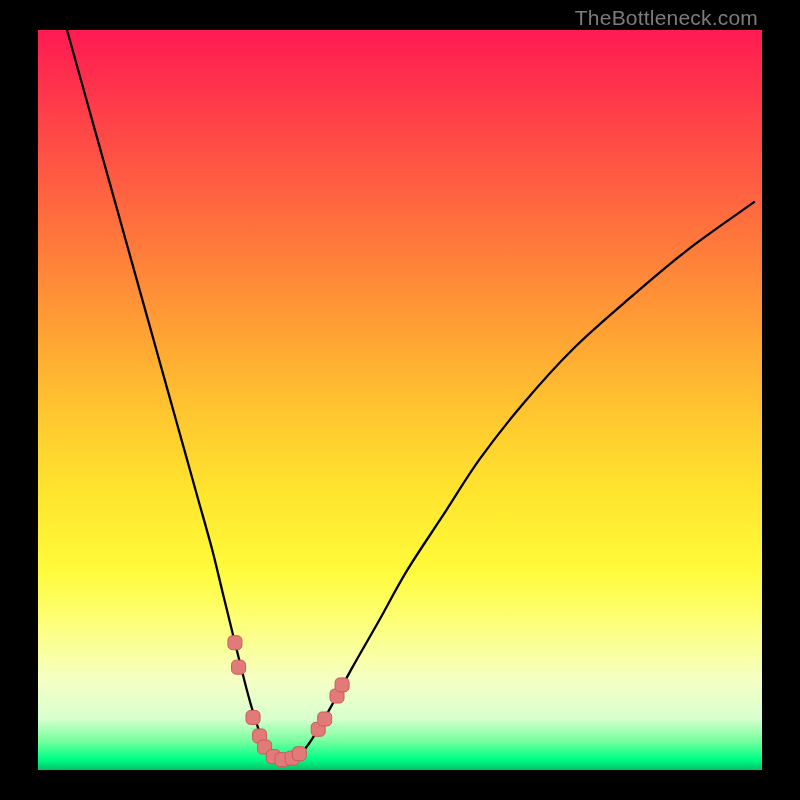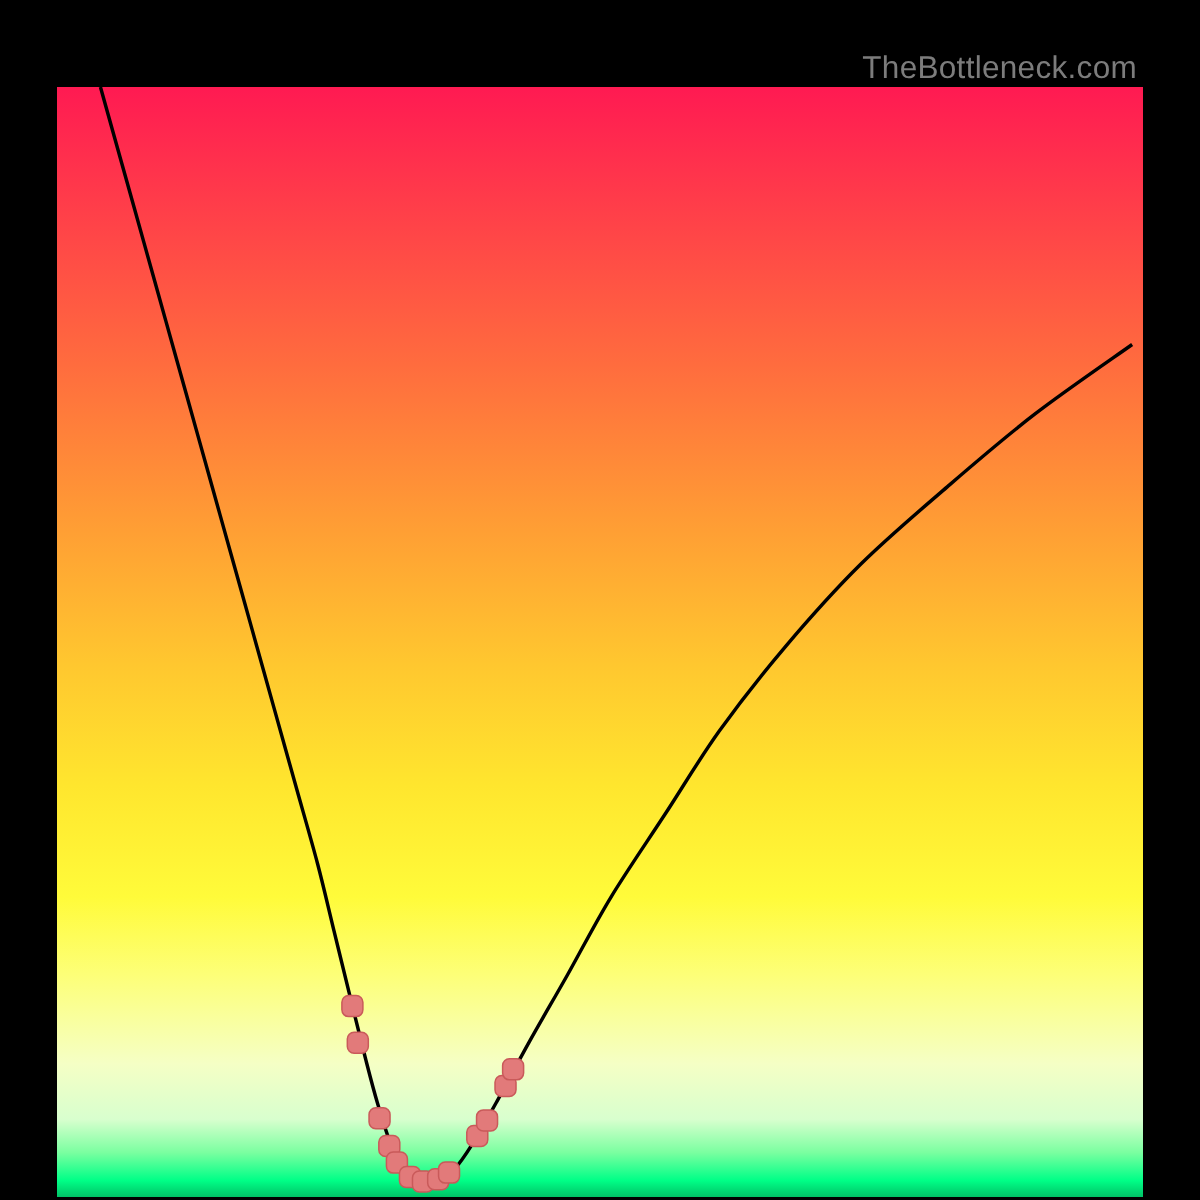--- a/index.html
+++ b/index.html
@@ -9,21 +9,20 @@
     height: 800px;
     overflow: hidden;
     background: #000;
     font-family: Arial, Helvetica, sans-serif;
   }
   .frame {
     position: relative;
     width: 800px;
     height: 608px;
     background: #000;
-    margin-top: 28px;
   }
   .plot-area {
     position: absolute;
     left: 38px;
     top: 30px;
     width: 724px;
     height: 740px;
     background: linear-gradient(
       to bottom,
       #ff1a52 0%,

